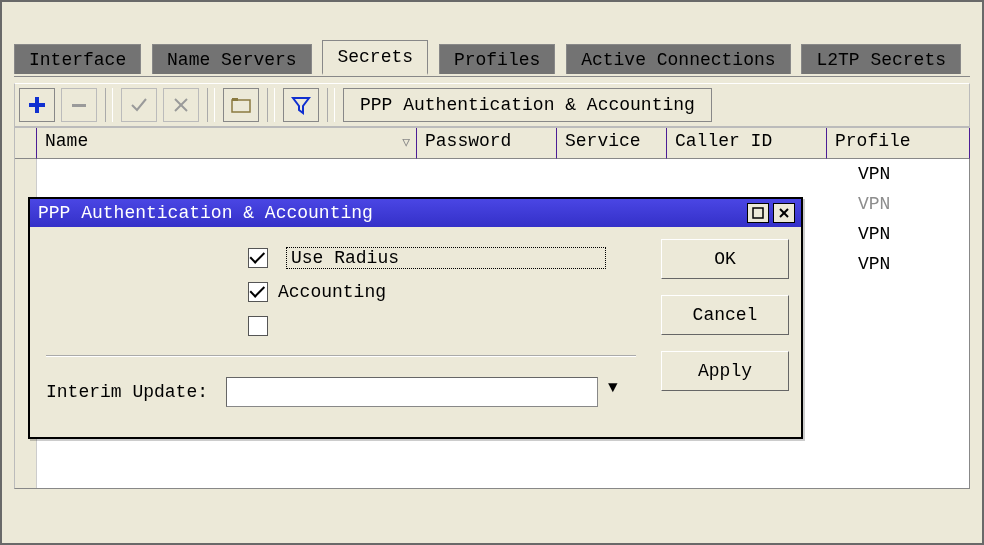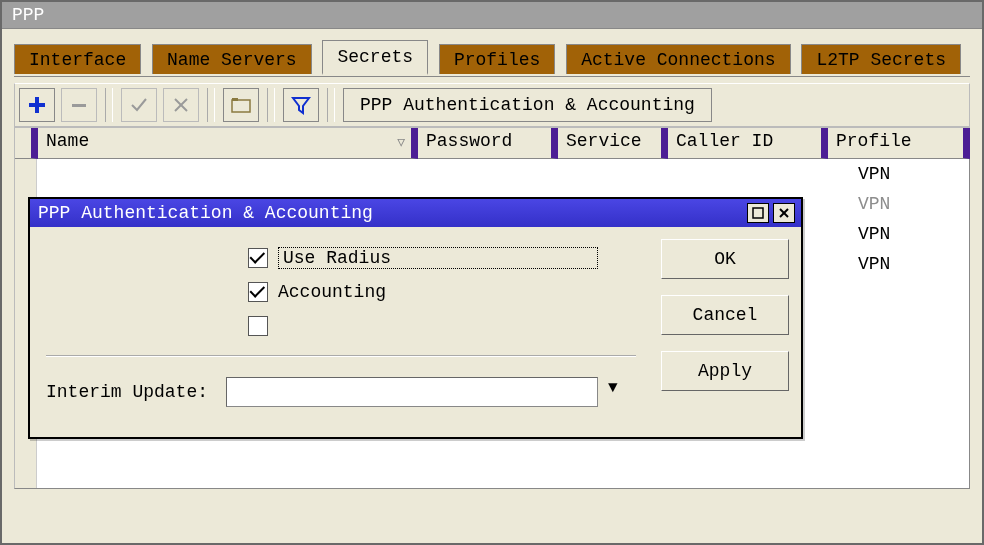--- a/index.html
+++ b/index.html
@@ -53,21 +53,21 @@
   }
   .tab.active {
     background: #ece9d8;
     border-bottom: 2px solid #ece9d8;
     top: -1px;
     padding-top: 6px;
     padding-bottom: 6px;
     z-index: 2;
   }
   .tab.inactive {
-    background: #a16207;
+    background: #737373;
     top: 2px;
   }
   
   .toolbar {
     margin-top: 6px;
     border: 1px solid #bbb;
     border-top-color: #fff;
     height: 44px;
     padding: 4px 4px;
     display: flex;
@@ -103,21 +103,21 @@
   
   .thead {
     margin-top: 0px;
     display: flex;
     height: 32px;
     background: #ece9d8;
     border-top: 1px solid #bbb;
     border-left: 1px solid #bbb;
   }
   .th {
-    border-right: 7px solid #4c1d95;
+    border-right: 1px solid #4c1d95;
     border-bottom: 1px solid #888;
     background: #ece9d8;
     padding: 3px 8px 0 8px;
     position: relative;
     white-space: nowrap;
   }
   .th .sort {
     position: absolute; right: 6px; top: 6px;
     color: #888; font-size: 13px;
   }
@@ -200,20 +200,21 @@
     width: 12px; height: 6px;
     border-left: 2.5px solid #000;
     border-bottom: 2.5px solid #000;
     transform: rotate(-45deg) translate(1px,-2px);
   }
   .focusbox {
     border: 1px dotted #000;
     padding: 0 4px;
     display: inline-block;
     min-width: 320px;
+    margin-left: 8px;
   }
   .hr {
     position: absolute;
     left: 16px; top: 128px; width: 590px;
     border-top: 1px solid #aaa;
     border-bottom: 1px solid #fff;
     height: 0;
   }
   .interim-label {
     position: absolute;
@@ -246,23 +247,20 @@
     background: #ece9d8;
     display:flex; align-items:center; justify-content:center;
   }
   .grey { color: #8d8d8d; }
 </style>
 </head>
 <body>
 
 <div class="outer">
 
-  <div class="main-titlebar">
-    <span>PPP</span>
-  </div>
 
   <div class="client">
 
     <div class="tabs">
       <span class="tab inactive">Interface</span>
       <span class="tab inactive">Name Servers</span>
       <span class="tab active">Secrets</span>
       <span class="tab inactive">Profiles</span>
       <span class="tab inactive">Active Connections</span>
       <span class="tab inactive">L2TP Secrets</span>

